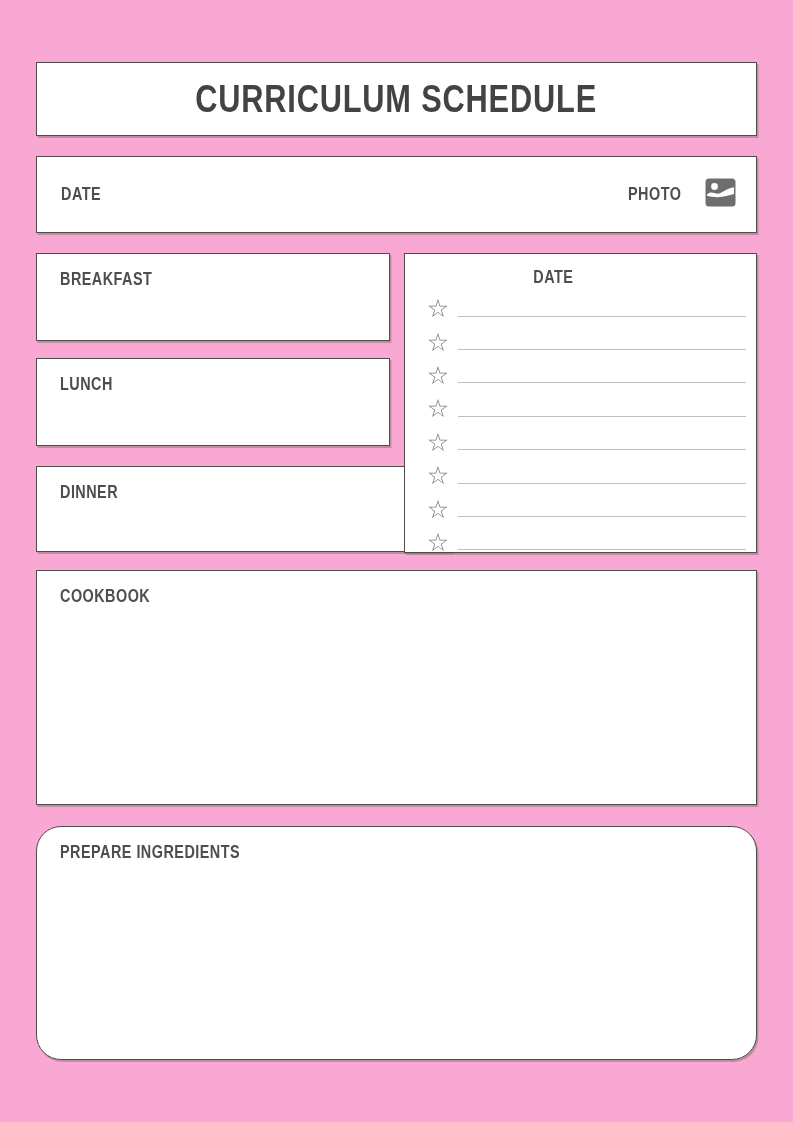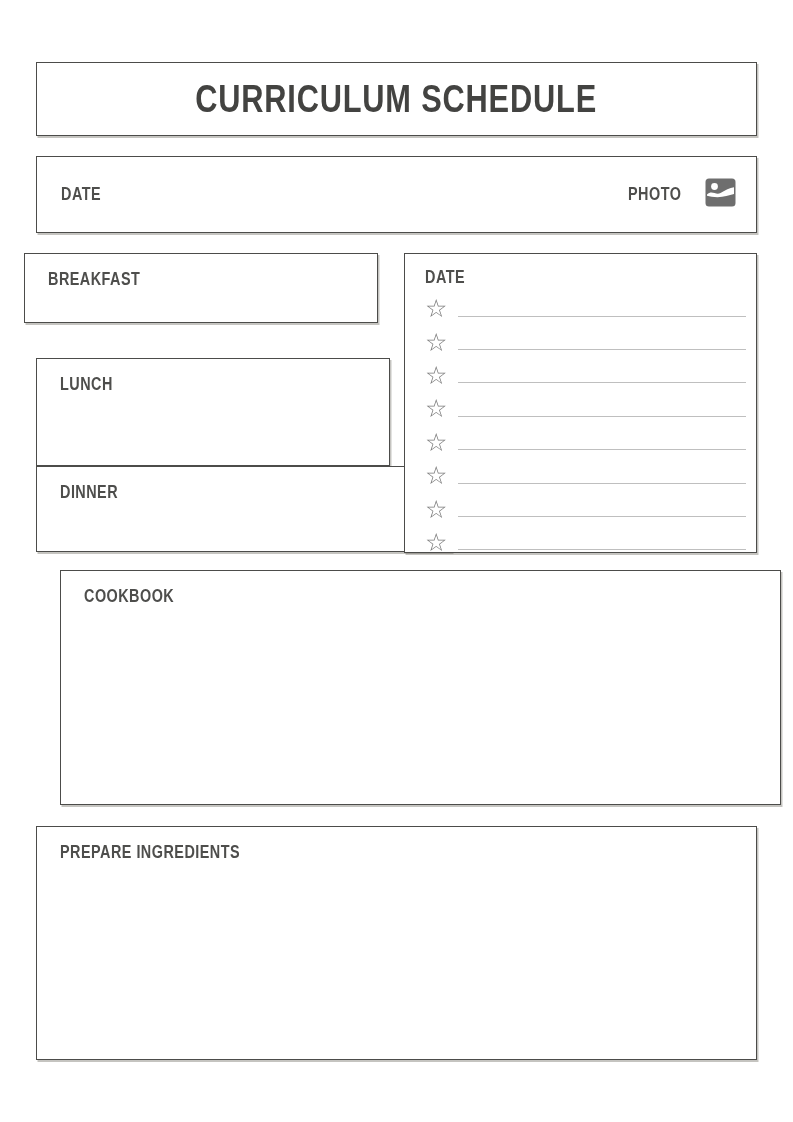--- a/index.html
+++ b/index.html
@@ -3,44 +3,45 @@
 <meta charset="utf-8">
 <style>
   * { margin: 0; padding: 0; box-sizing: border-box; }
   html, body { background: #FAF2E2; }
   body { font-family: "Liberation Sans", sans-serif; }
 
   .page {
     position: relative;
     width: 793px;
     height: 1122px;
-    background: #ffffff;
+    background: #f9a8d4;
     overflow: hidden;
+    text-align: center;
   }
 
   .panel {
     position: absolute;
     background: #FFFFFF;
     border: 1.6px solid #4C4C4A;
     box-shadow: 1.5px 2px 0 rgba(90, 85, 75, 0.35);
   }
 
   
   .panel-title     { left: 36px; top: 62px;  width: 721px; height: 74px;
                      display: flex; align-items: center; justify-content: center; }
   .panel-header    { left: 36px; top: 156px; width: 721px; height: 77px;
                      display: flex; align-items: center; justify-content: space-between;
                      padding: 0 20px 0 24px; }
-  .panel-breakfast { left: 24px; top: 253px; width: 354px; height: 70px; }
-  .panel-lunch     { left: 36px; top: 358px; width: 354px; height: 108px; }
+  .panel-breakfast { left: 36px; top: 253px; width: 354px; height: 88px; }
+  .panel-lunch     { left: 36px; top: 358px; width: 354px; height: 88px; }
   .panel-dinner    { left: 36px; top: 466px; width: 416px; height: 86px; }
   .panel-dates     { left: 404px; top: 253px; width: 353px; height: 300px;
                      padding: 13px 10px 0 20px; display: flex; flex-direction: column; }
-  .panel-cookbook  { left: 36px; top: 570px; width: 721px; height: 235px; margin-left: 24px; }
-  .panel-prepare   { left: 36px; top: 826px; width: 721px; height: 234px; }
+  .panel-cookbook  { left: 36px; top: 570px; width: 721px; height: 235px; }
+  .panel-prepare   { left: 36px; top: 826px; width: 721px; height: 234px; border-radius: 25px; }
 
   
   .doc-title {
     font-size: 38px;
     font-weight: bold;
     color: #434341;
     letter-spacing: 1px;
     white-space: nowrap;
     transform: scaleX(0.81);
     transform-origin: center center;

